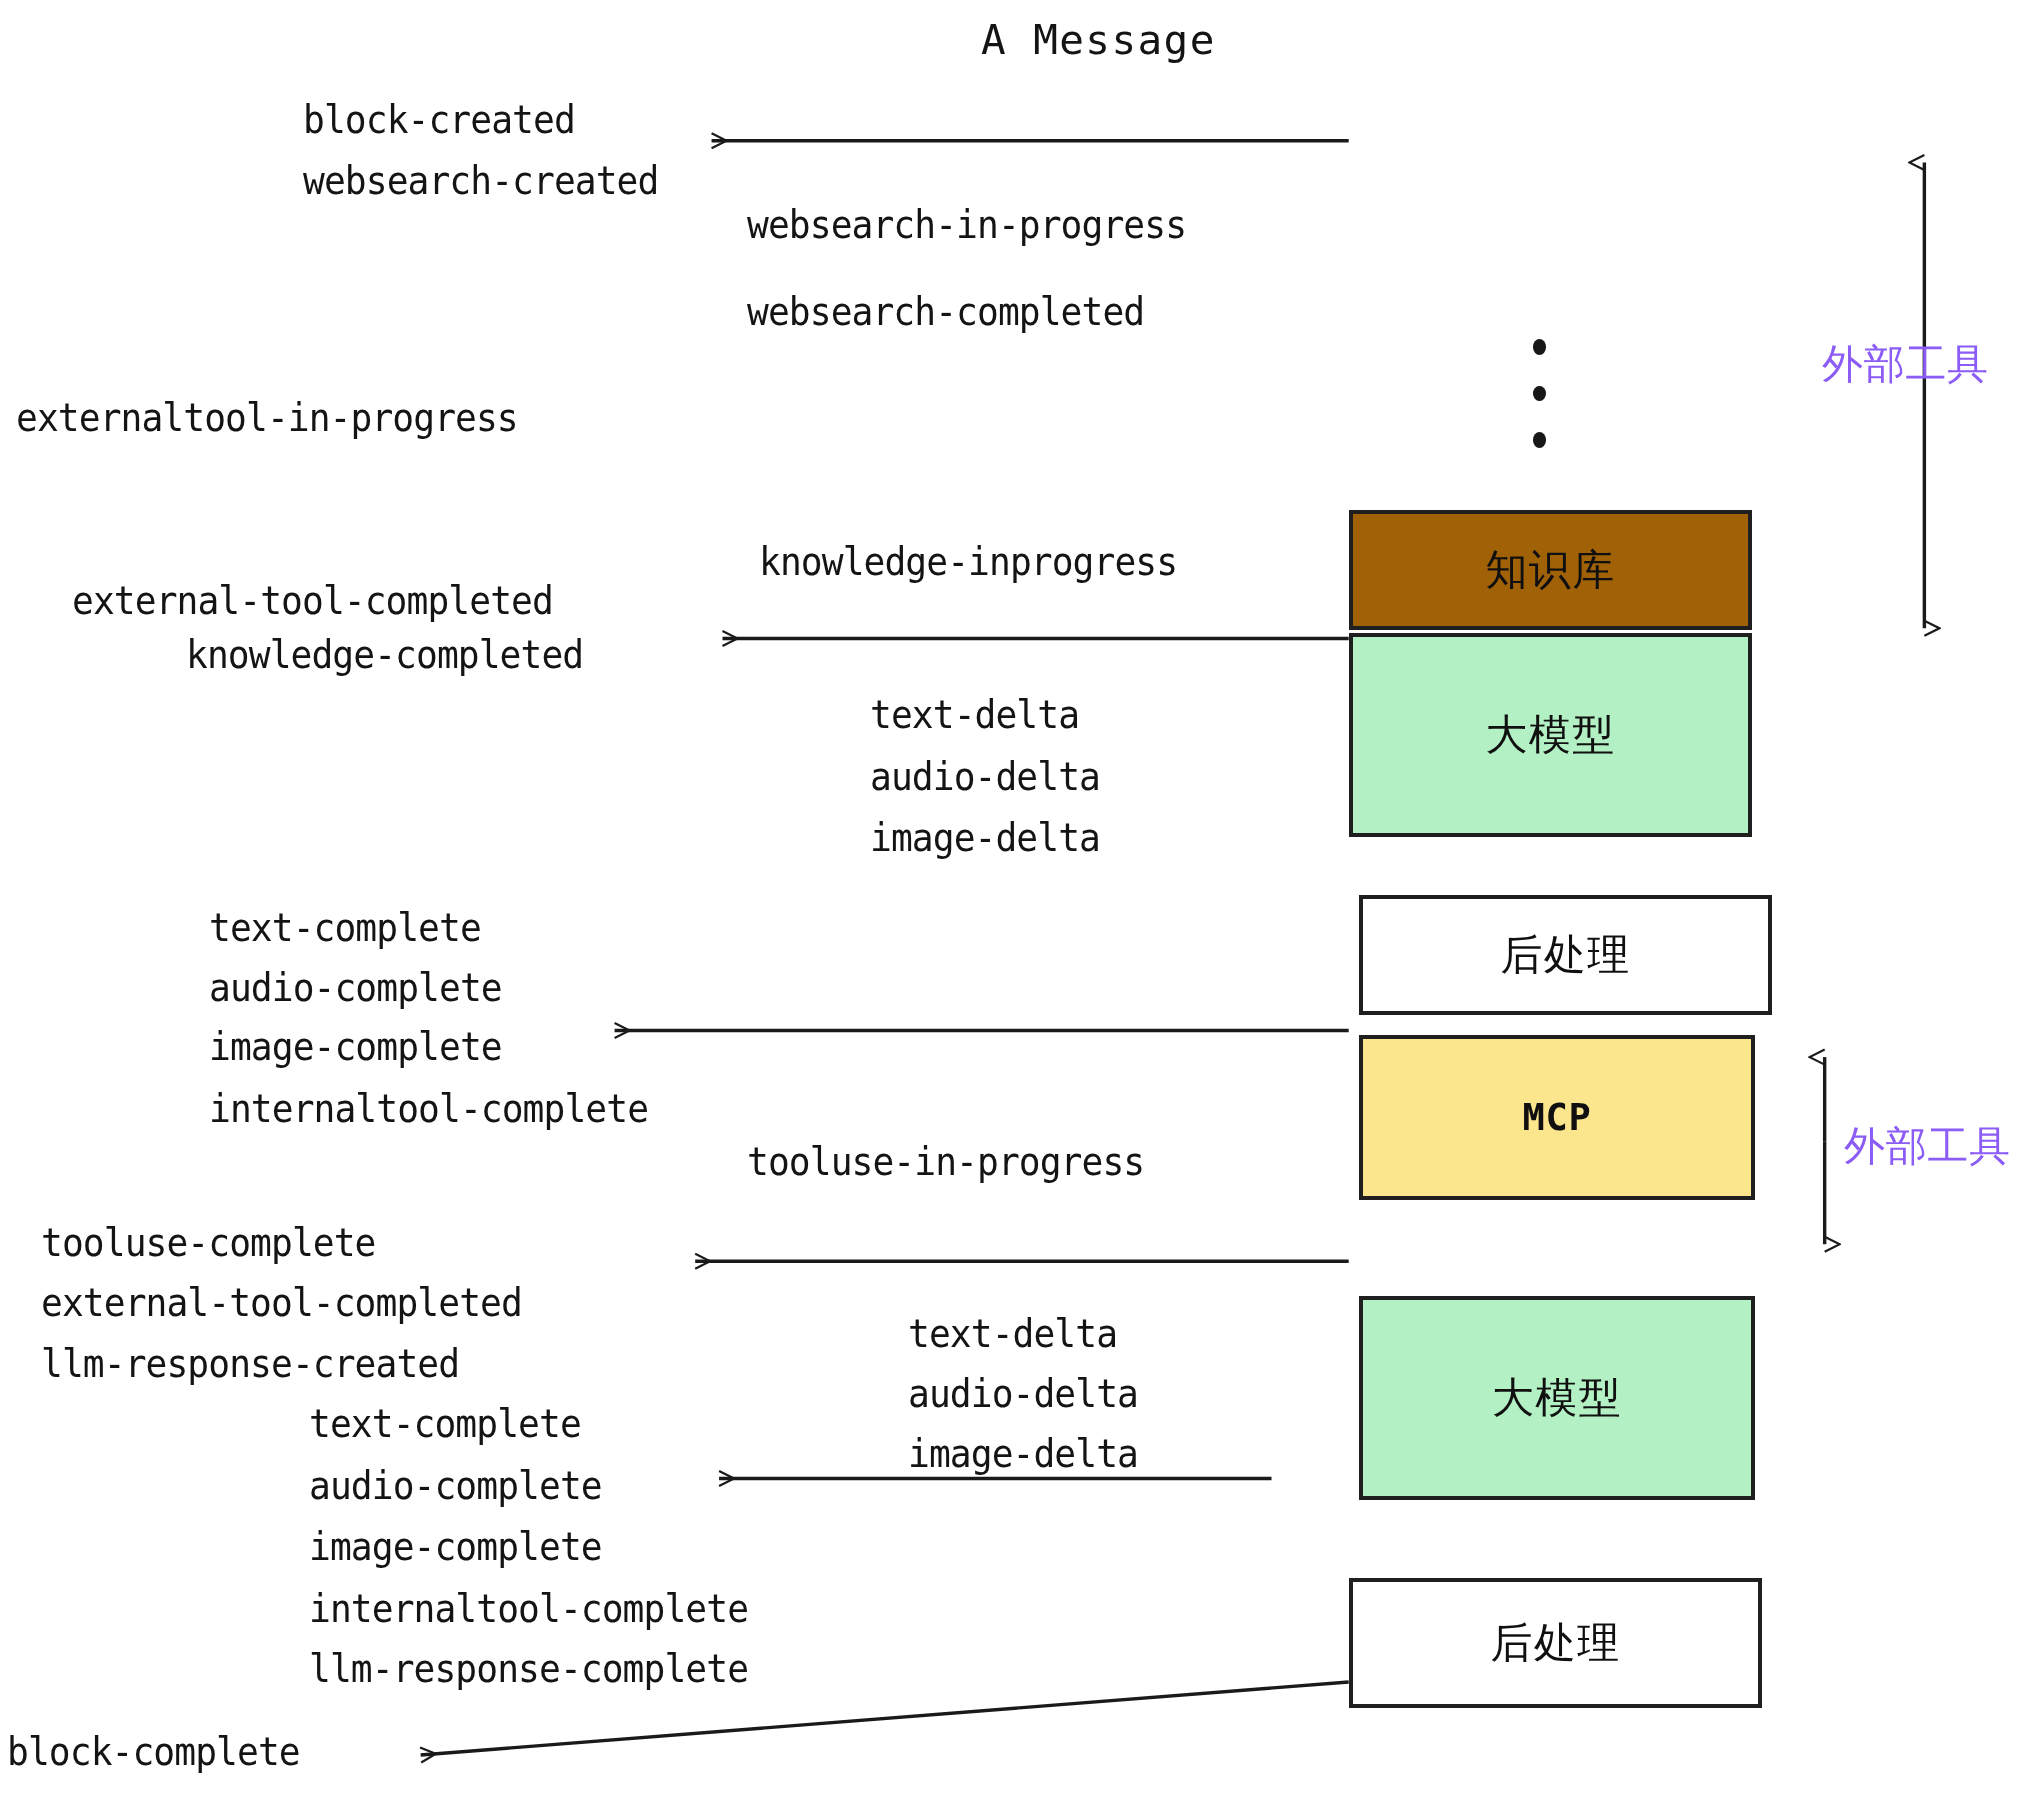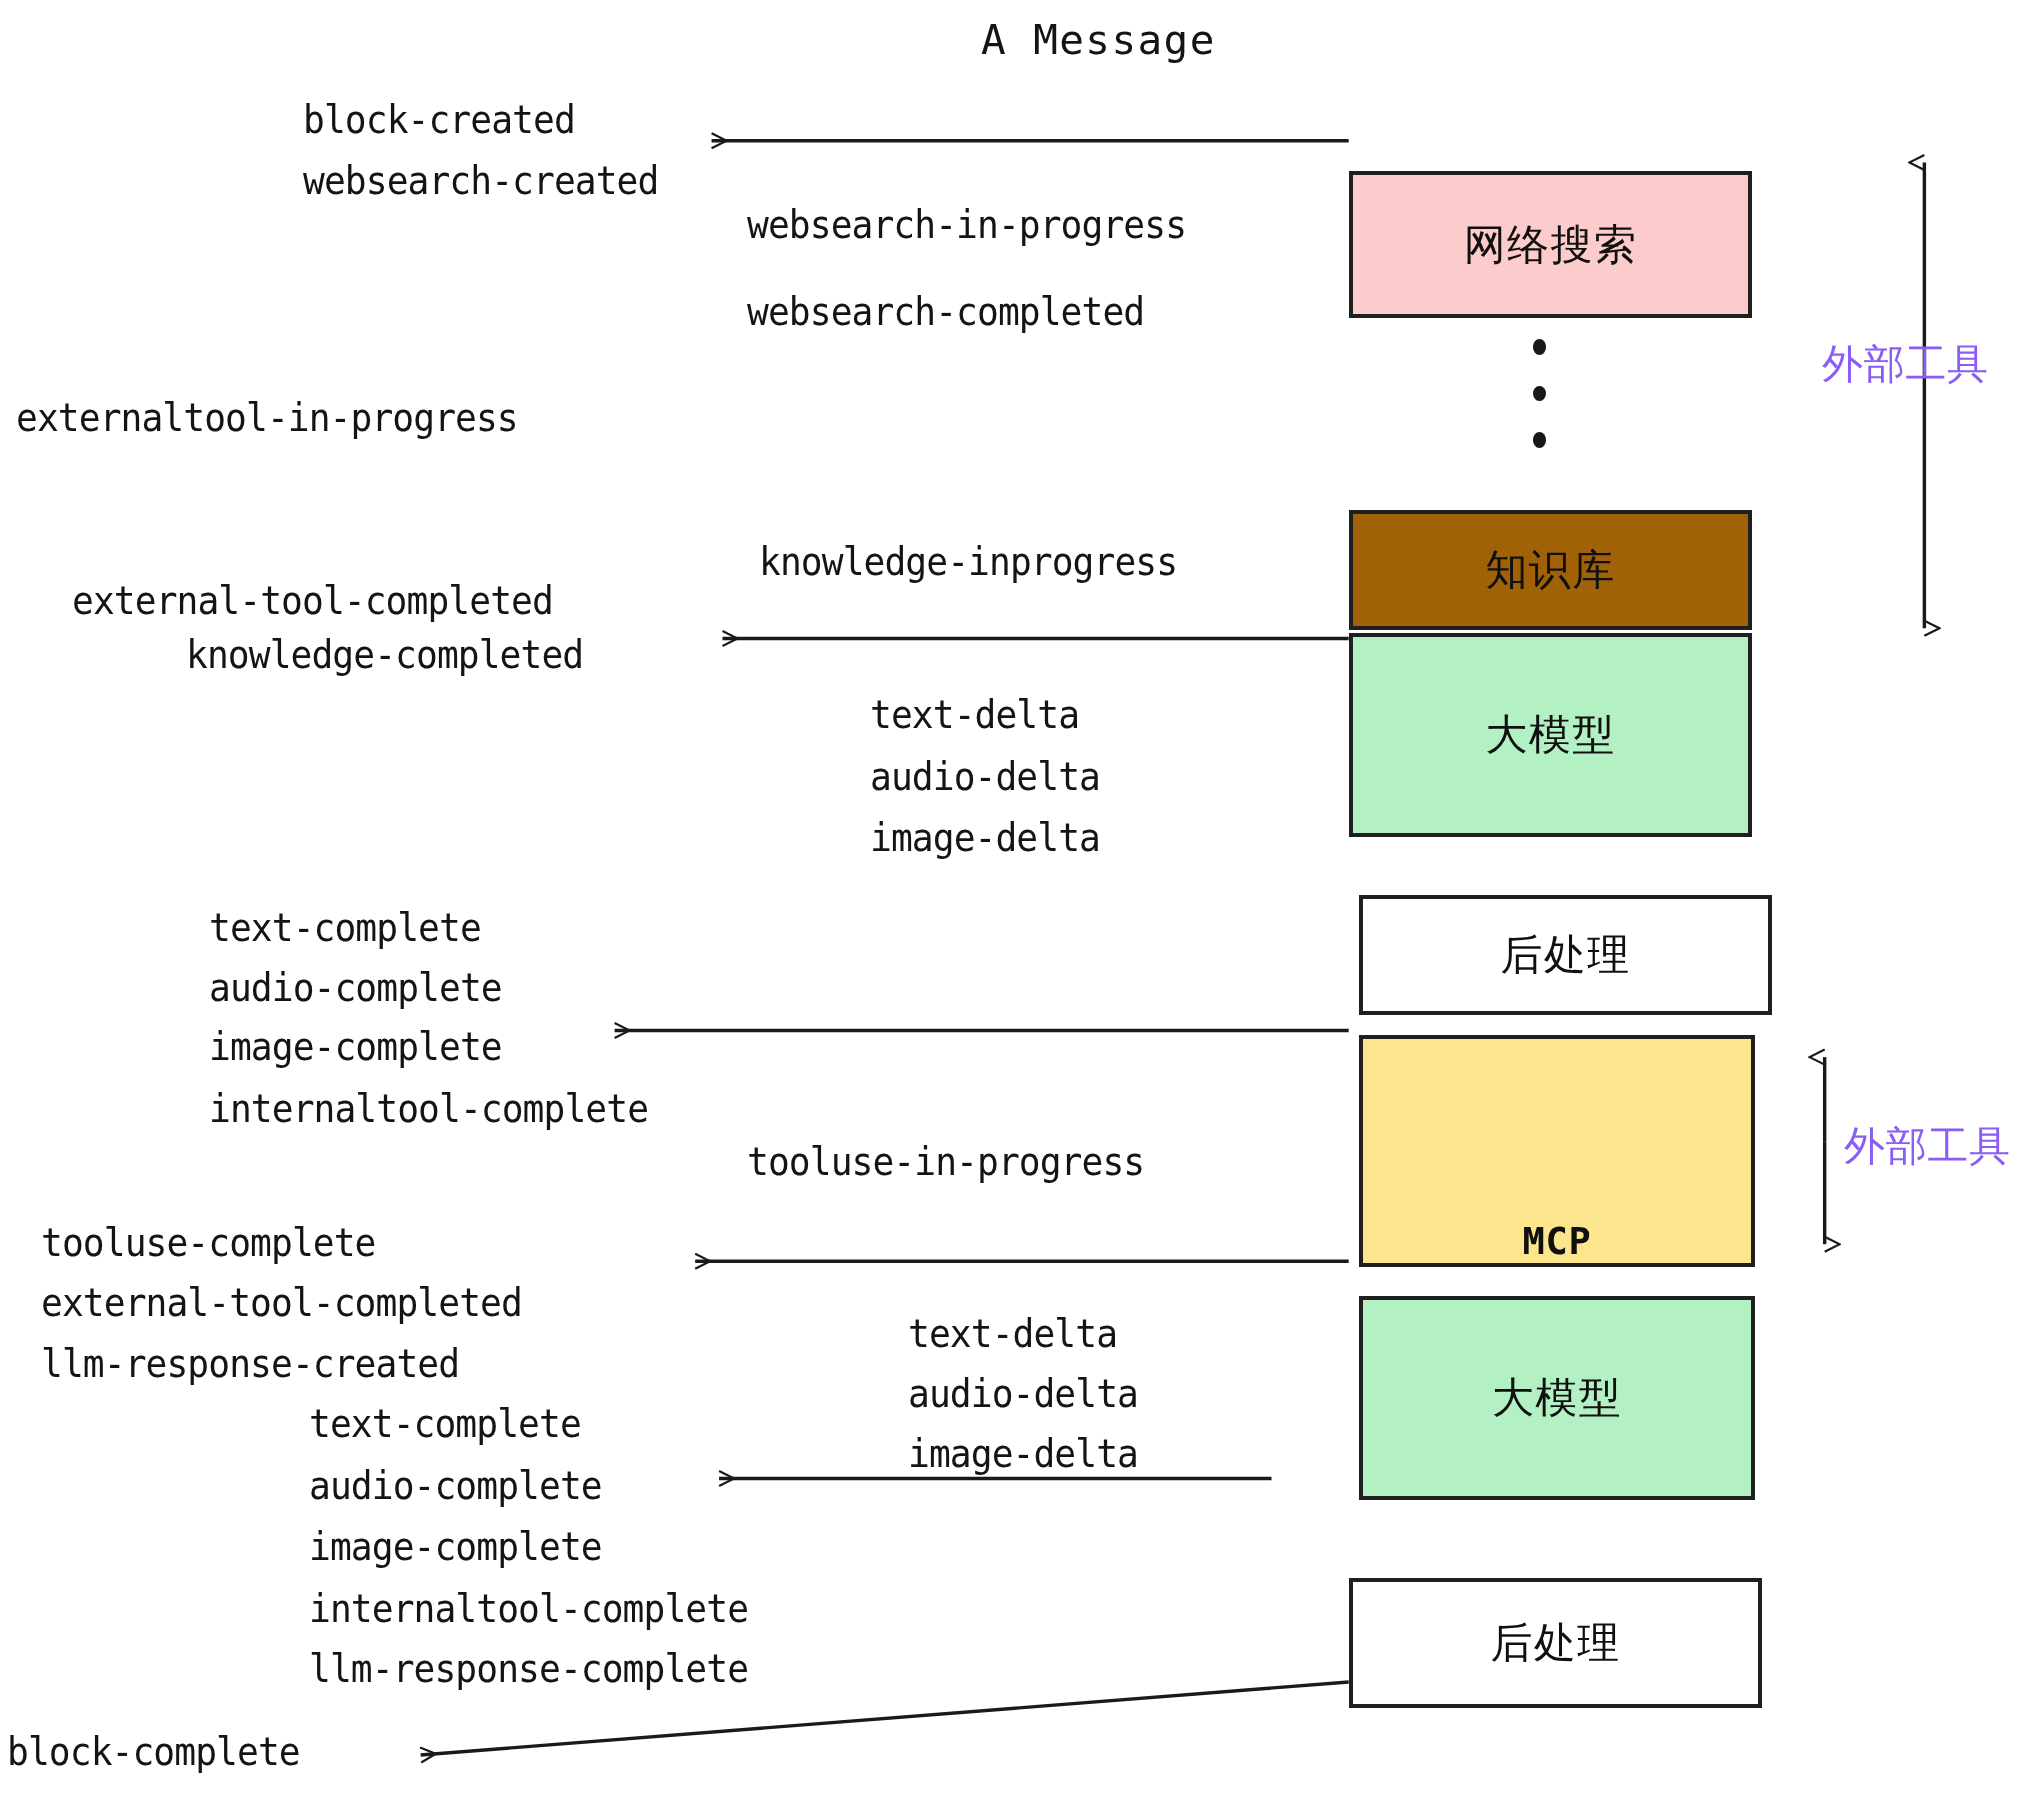--- a/index.html
+++ b/index.html
@@ -136,43 +136,40 @@
       <line x1="2818" y1="470" x2="2818" y2="238" stroke="#1a1a1a" stroke-width="5" marker-end="url(#ah-u)"></line>
       <line x1="2818" y1="470" x2="2818" y2="920" stroke="#1a1a1a" stroke-width="5" marker-end="url(#ah-d)"></line>
     </g>
 
     <g>
       <line x1="2672" y1="1672" x2="2672" y2="1548" stroke="#1a1a1a" stroke-width="5" marker-end="url(#ah-u)"></line>
       <line x1="2672" y1="1672" x2="2672" y2="1822" stroke="#1a1a1a" stroke-width="5" marker-end="url(#ah-d)"></line>
     </g>
   </svg>
 
-  <div class="node" style="left:1349px; top:171px; width:403px; height:147px; background:#fccccc;">
-    <span>网络搜索</span>
-  </div>
 
   <div class="dots" style="left:1533px; top:339px; width:13.7px; height:109px;">
     <i></i>
       <i></i>
       <i></i>
   </div>
 
   <div class="node" style="left:1349px; top:510px; width:403px; height:120px; background:#a16207;">
     <span>知识库</span>
   </div>
 
   <div class="node" style="left:1349px; top:633px; width:403px; height:204px; background:#b3f0c4;">
     <span>大模型</span>
   </div>
 
   <div class="node" style="left:1359px; top:895px; width:413px; height:120px; background:#ffffff;">
     <span>后处理</span>
   </div>
 
-  <div class="node mono" style="left:1359px; top:1035px; width:396px; height:232px; background:#fbe58d;align-items:flex-end;">
+  <div class="node mono" style="left:1359px; top:1035px; width:396px; height:165px; background:#fbe58d;">
     <span>MCP</span>
   </div>
 
   <div class="node" style="left:1359px; top:1296px; width:396px; height:204px; background:#b3f0c4;">
     <span>大模型</span>
   </div>
 
   <div class="node" style="left:1349px; top:1578px; width:413px; height:130px; background:#ffffff;">
     <span>后处理</span>
   </div>

